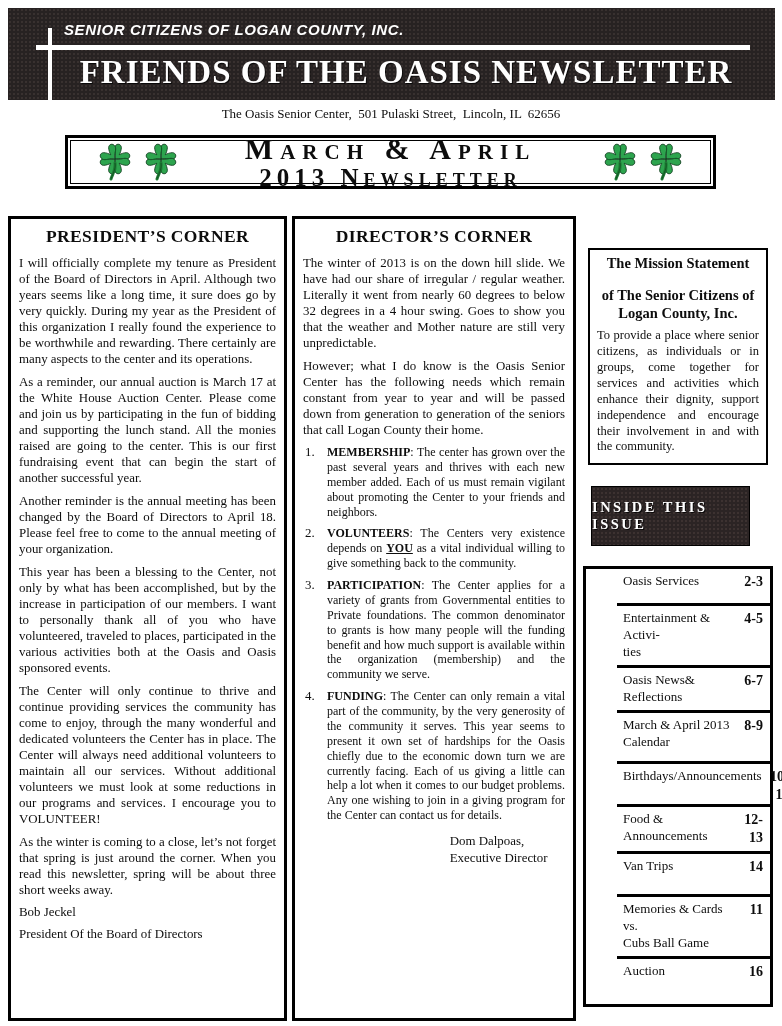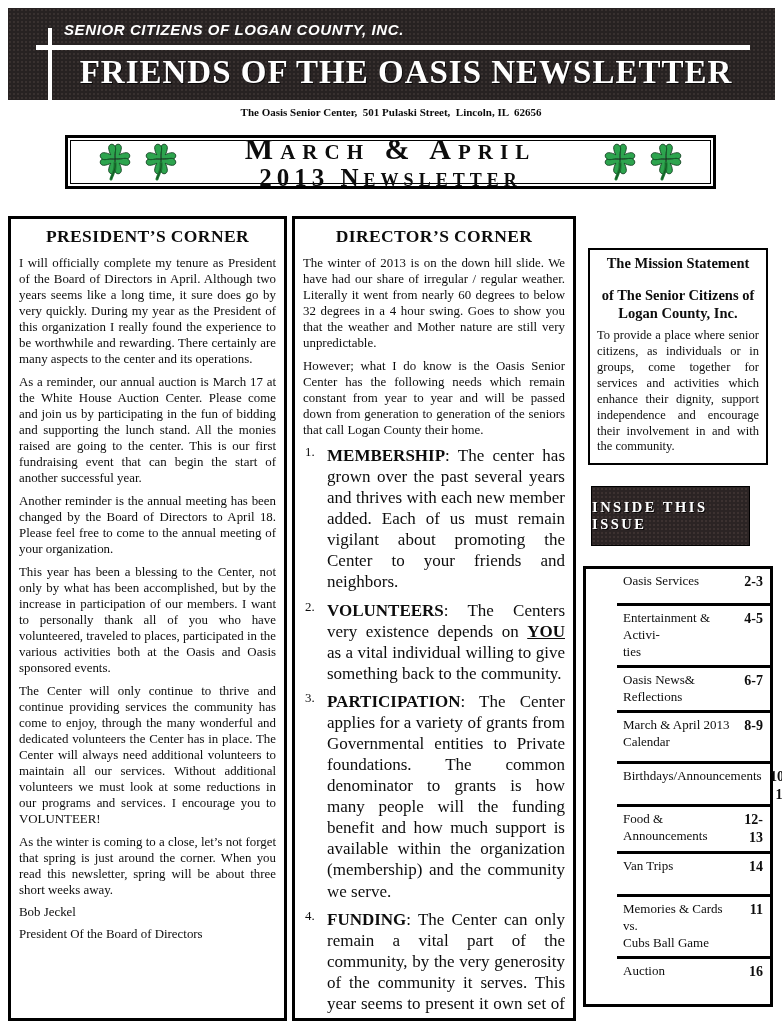--- a/index.html
+++ b/index.html
@@ -24,21 +24,21 @@
   }
   .banner-title {
     position:absolute; left:52px; right:23px; top:46px; text-align:center;
     font-weight:bold; font-size:33px; letter-spacing:1px; color:#fff;
     text-shadow:1px 1px 0 rgba(0,0,0,.7);
     white-space:nowrap;
   }
 
   
   .address { position:absolute; left:0; right:0; top:106px; text-align:center;
-    font-weight:bold; font-size:11px; white-space:pre; }
+    font-weight:normal; font-size:13px; white-space:pre; }
 
   
   .issue-outer { position:absolute; left:65px; top:135px; width:651px; height:54px;
     border:3px solid #000; padding:2px; background:#fff; }
   .issue-inner { border:1px solid #000; height:100%; display:flex; align-items:center; justify-content:space-between; padding:0 28px; }
   .clover-pair { display:flex; gap:14px; }
   .clover { width:32px; height:46px; }
   .issue-text { text-align:center; line-height:1.05; }
   .issue-line1 { font-variant:small-caps; font-weight:bold; font-size:30px; letter-spacing:7px; }
   .issue-line2 { font-variant:small-caps; font-weight:bold; font-size:25px; letter-spacing:5px; }
@@ -50,21 +50,21 @@
   .col-mid   { width:284px; }
   .col-right { width:193px; position:relative; }
 
   .corner-heading { text-align:center; font-weight:bold; font-size:17.5px; letter-spacing:.4px; margin:3px 0 8px 0; }
   .body-par { font-size:12.9px; line-height:1.24; text-align:justify; margin-bottom:7px; }
   .sig-line { font-size:12.9px; margin-bottom:7px; }
 
   
   .dir-item { display:flex; margin-bottom:7px; }
   .dir-num { width:24px; flex:0 0 24px; font-size:12.9px; padding-left:2px; }
-  .dir-body { flex:1; font-size:17px; line-height:1.24; text-align:justify; }
+  .dir-body { flex:1; font-size:12px; line-height:1.24; text-align:justify; }
   .dir-term { font-weight:bold; }
   .dir-underline { font-weight:bold; text-decoration:underline; }
   .dir-sig { margin-top:10px; margin-left:56%; font-size:12.9px; line-height:1.35; }
 
   
   .mission-box { margin:32px 6px 0 7px; border:2px solid #000; padding:5px 7px 8px 7px; }
   .mission-h1 { text-align:center; font-weight:bold; font-size:14.5px; margin-bottom:14px; }
   .mission-h2 { text-align:center; font-weight:bold; font-size:14.5px; line-height:1.25; margin-bottom:6px; }
   .mission-body { font-size:12.5px; line-height:1.27; text-align:justify; }
 

